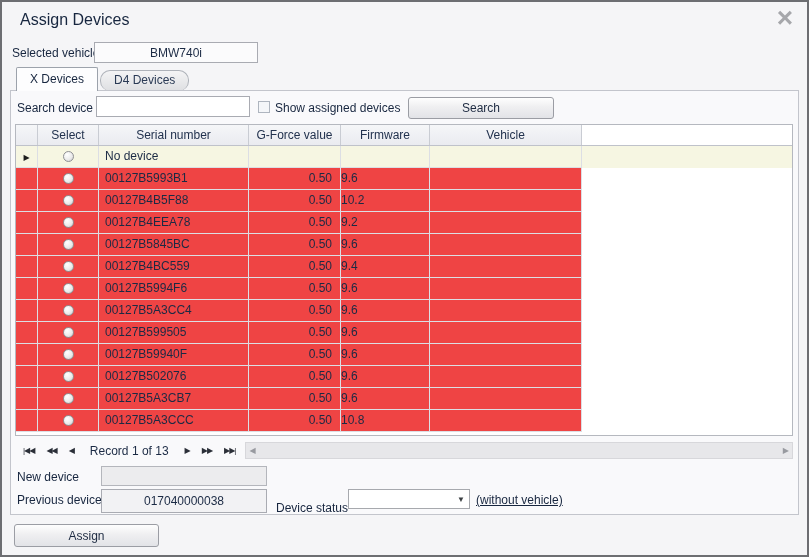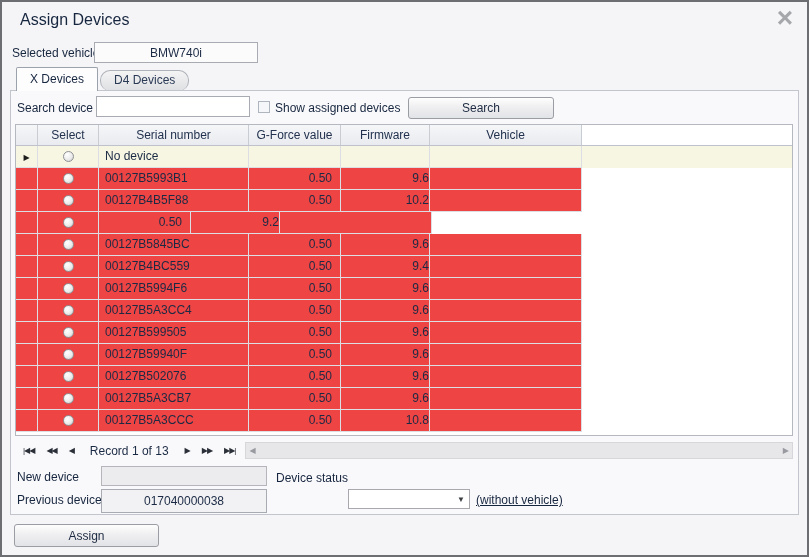--- a/index.html
+++ b/index.html
@@ -49,21 +49,21 @@
   .grow { display:flex; height:22px; background:#ef4444; }
   .grow.current { background:#f6f6e2; }
   .grow.current .c-fill { background:#f6f6e2; }
   .cell { border-right:1px solid #dcdee4; border-bottom:1px solid #dcdee4;
           line-height:21px; white-space:nowrap; overflow:hidden; }
   .c-ind { width:22px; text-align:center; }
   .c-ind .arrow { font-size:8px; color:#1c1c1c; }
   .c-sel { width:61px; display:flex; align-items:center; justify-content:center; }
   .c-serial { width:150px; padding-left:6px; }
   .c-gf { width:92px; text-align:right; padding-right:8px; }
-  .c-fw { width:89px; text-align:right; padding-right:0; }
+  .c-fw { width:89px; padding-right:14px; }
   .c-veh { width:152px; padding-left:6px; }
   .c-fill { flex:1; border-right:none; border-bottom:none; background:#fff; }
 
   .radio { width:11px; height:11px; border-radius:50%; border:1px solid #8f9094; display:inline-block;
            background:radial-gradient(circle at 35% 30%, #ffffff 0%, #ececec 55%, #c7c7c9 100%); }
 
   
   .pager { position:absolute; left:4px; top:348px; width:778px; height:23px;
            display:flex; align-items:center; color:#1b2a44; }
   .pbtn { font-size:8px; letter-spacing:-1px; color:#2b2f38; padding:0 6px; cursor:default; }
@@ -141,20 +141,21 @@
             <div class="cell c-gf">0.50</div>
             <div class="cell c-fw">10.2</div>
             <div class="cell c-veh"></div>
             <div class="cell c-fill"></div>
           </div>
           <div class="grow">
             <div class="cell c-ind"></div>
             <div class="cell c-sel">
               <span class="radio"></span>
             </div>
+            <div class="cell c-serial">00127B4EEA78</div>
             <div class="cell c-gf">0.50</div>
             <div class="cell c-fw">9.2</div>
             <div class="cell c-veh"></div>
             <div class="cell c-fill"></div>
           </div>
           <div class="grow">
             <div class="cell c-ind"></div>
             <div class="cell c-sel">
               <span class="radio"></span>
             </div>
@@ -268,21 +269,21 @@
         <span>▶</span>
       </div>
     </div>
 
     <div class="lbl" style="left:6px; top:379px;">New device</div>
     <input class="tbox" style="left: 90px; top: 375px; width: 166px; height: 20px; background: rgb(236, 236, 238); border-color: rgb(180, 182, 188);" value="">
 
     <div class="lbl" style="left:6px; top:402px;">Previous device</div>
     <input class="tbox" style="left: 90px; top: 398px; width: 166px; height: 24px; background: rgb(242, 242, 244);" value="017040000038">
 
-    <div class="lbl" style="left:265px; top:380px;">Device status</div>
+    <div class="lbl" style="left:265px; top:410px;">Device status</div>
     <div class="combo" style="left:337px; top:398px; width:122px; height:20px;">
       <span class="val"></span>
       <span class="dd">▼</span>
     </div>
     <div class="lbl" style="left:465px; top:402px;text-decoration:underline;">(without vehicle)</div>
 
   </div>
 
   <button class="btn" style="left:12px; top:522px; width:145px; height:23px;">Assign</button>
 

